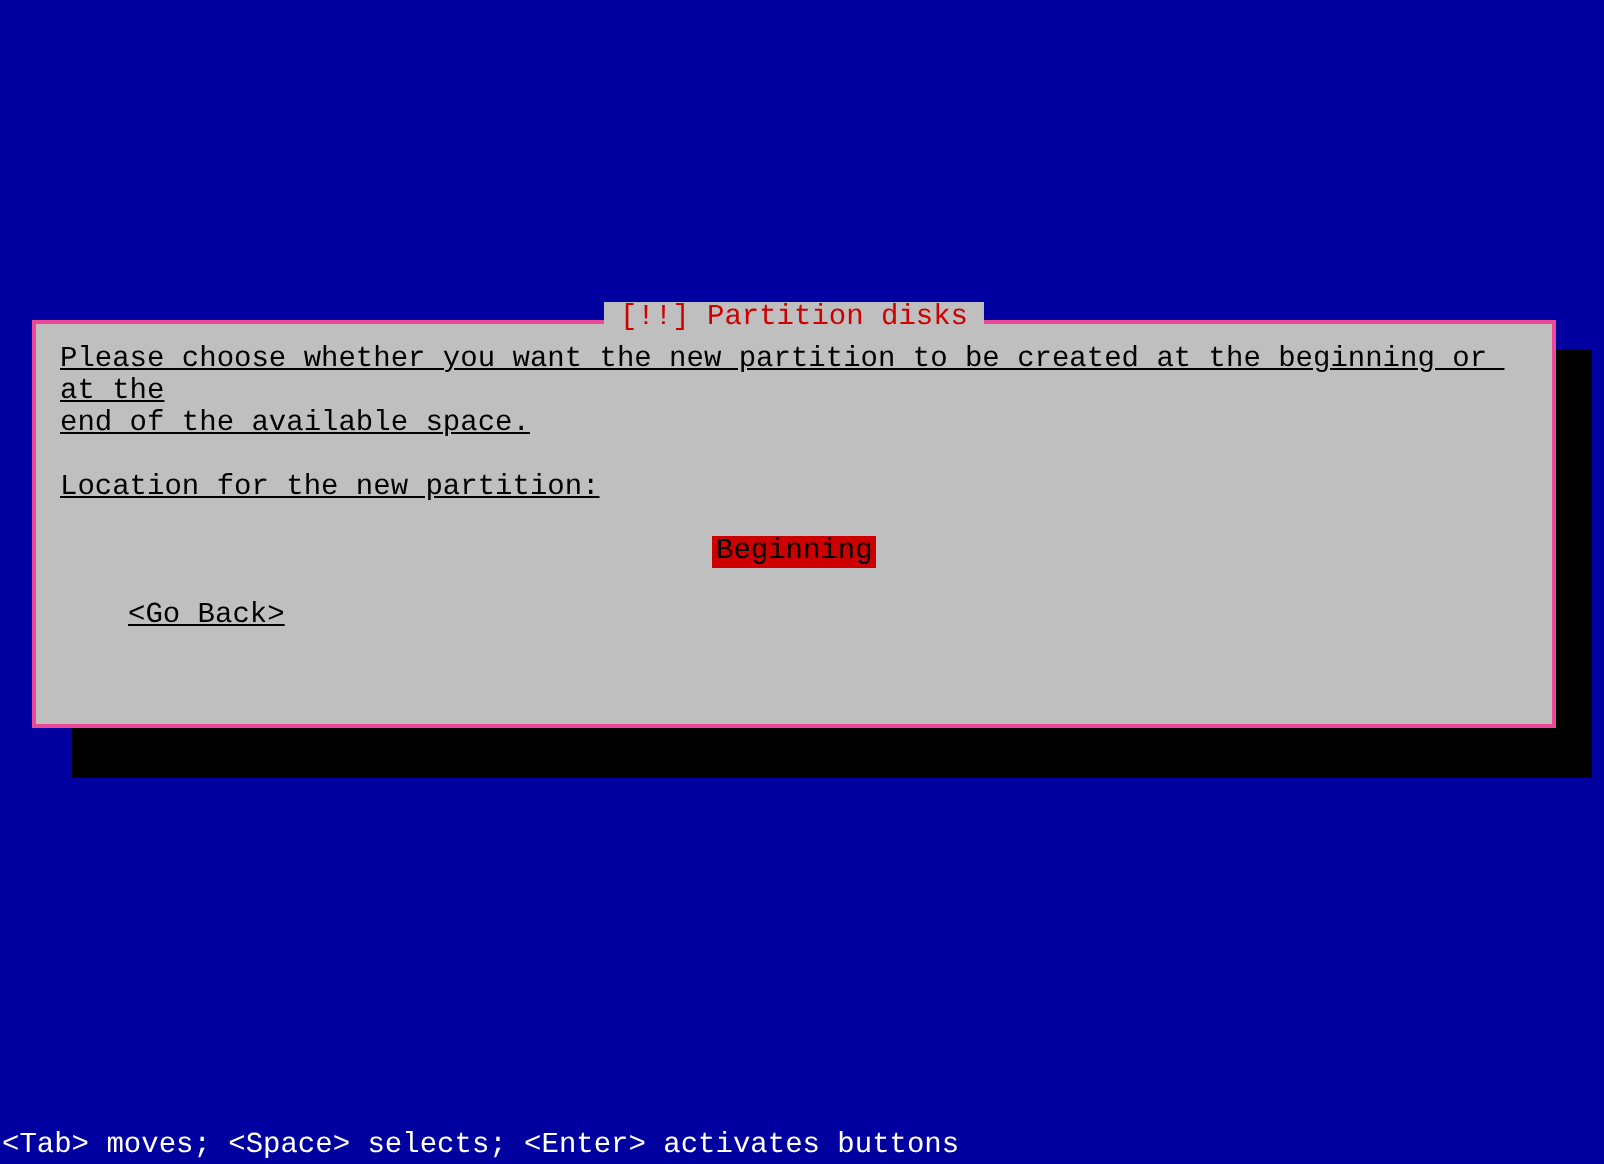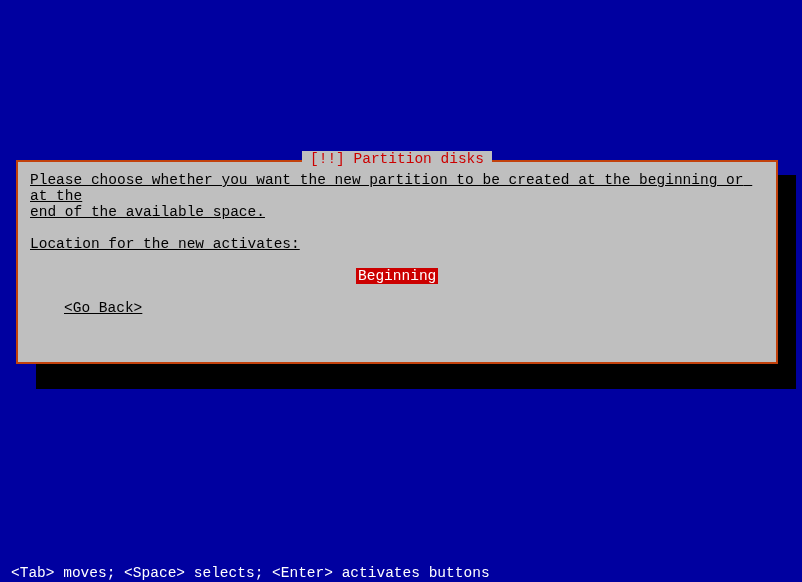--- a/index.html
+++ b/index.html
@@ -24,21 +24,21 @@
       height: 214px;
       background-color: #000000;
     }
     .dialog {
       position: absolute;
       left: 16px;
       top: 160px;
       width: 762px;
       height: 204px;
       background-color: #bfbfbf;
-      border: 2px solid #c2410c;
+      border: 2px solid #ec4899;
     }
     .dialog-title {
       position: absolute;
       top: -11px;
       left: 50%;
       transform: translateX(-50%);
       background-color: #bfbfbf;
       color: #cc0000;
       padding: 0 8px;
       white-space: nowrap;
@@ -58,47 +58,47 @@
     .options {
       margin-left: 326px;
       margin-bottom: 16px;
     }
     .option {
       display: block;
       line-height: 16px;
     }
     .option-selected {
       background-color: #cc0000;
-      color: #ffffff;
+      color: #000000;
       display: inline-block;
       padding: 0 2px;
     }
     .go-back {
       margin-left: 34px;
       color: #000000;
     }
     .help-text {
       position: absolute;
       bottom: 1px;
-      left: 11px;
+      left: 1px;
       color: #ffffff;
       white-space: pre;
     }
   </style>
 </head>
 <body>
 
 <div class="dialog-shadow"></div>
 
 <div class="dialog">
   <div class="dialog-title">[!!] Partition disks</div>
   <div class="dialog-content">
     <div class="instruction-text" style="white-space: pre-wrap;">Please choose whether you want the new partition to be created at the beginning or at the
 end of the available space.</div>
-    <div class="prompt-text">Location for the new activates:</div>
+    <div class="prompt-text">Location for the new partition:</div>
     <div class="options">
       <span class="option"><span class="option-selected">Beginning</span></span>
     </div>
     <div class="go-back">&lt;Go Back&gt;</div>
   </div>
 </div>
 
 <div class="help-text">&lt;Tab&gt; moves; &lt;Space&gt; selects; &lt;Enter&gt; activates buttons</div>
 
 </body></html>

